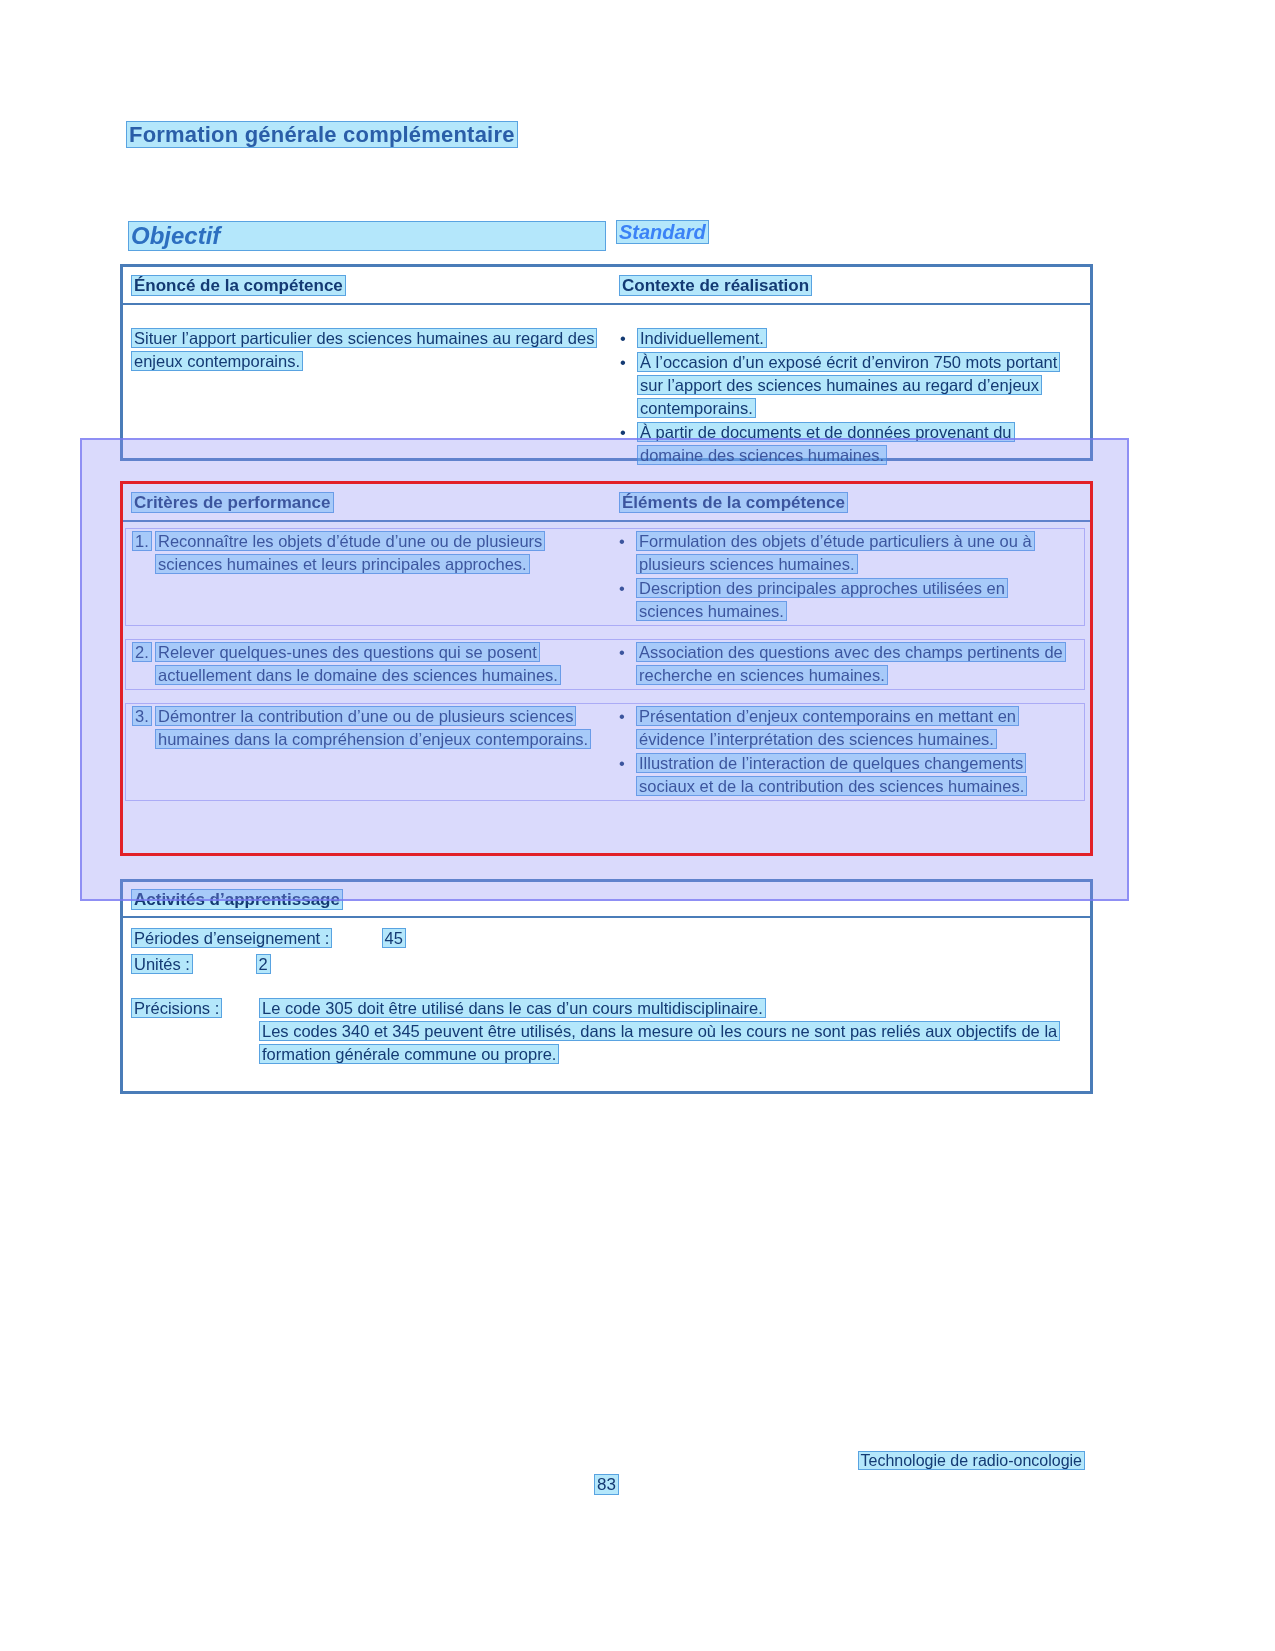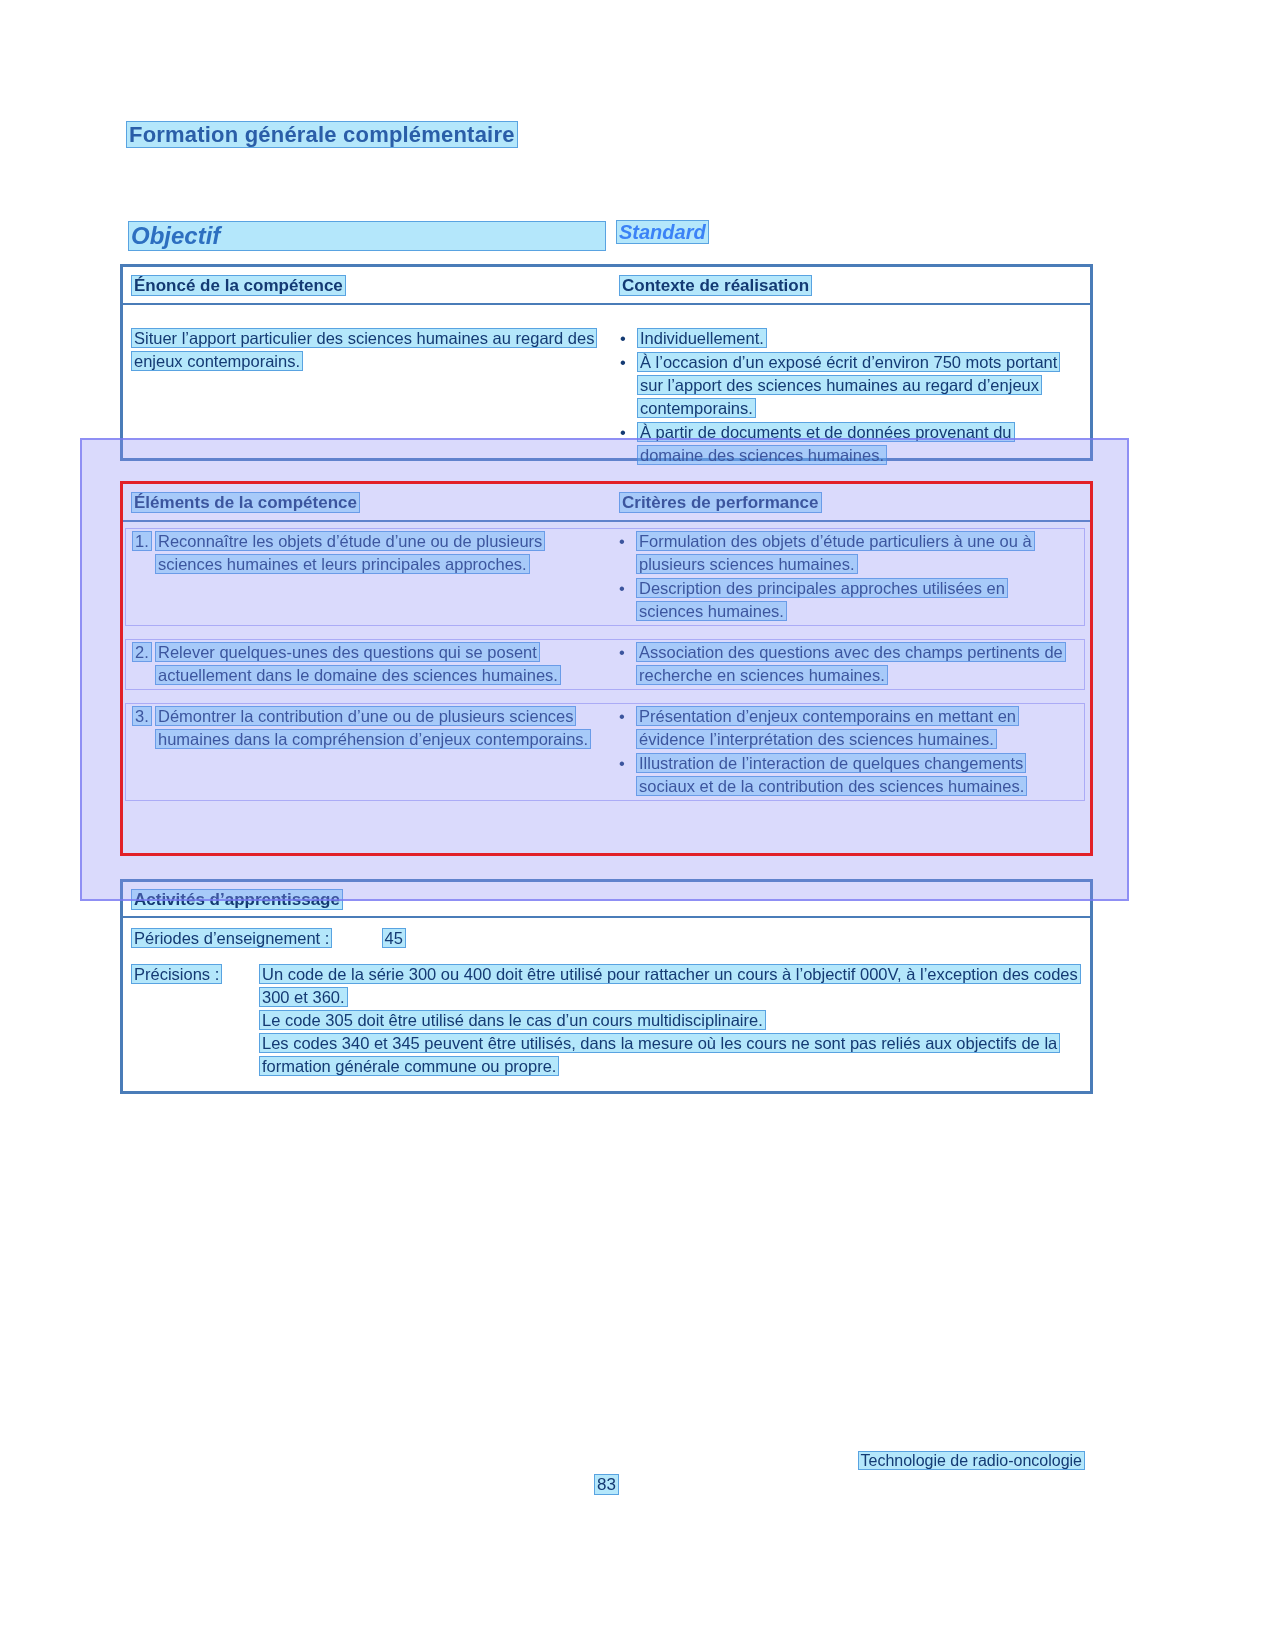--- a/index.html
+++ b/index.html
@@ -89,21 +89,21 @@
   }
   .act-title {
     padding:6px 8px 5px; border-bottom:2px solid #4a7cb8;
     font-weight:bold; font-size:17px;
   }
   .act-body { padding:9px 4px 0 8px; font-size:16.5px; line-height:23px; }
   .kv { margin-bottom:3px; }
   .kv .k { display:inline-block; }
   .kv.periods .k { width:246px; }
   .kv.units .k { width:120px; }
-  .precisions { display:flex; margin-top:13px; }
+  .precisions { display:flex; margin-top:21px; }
   .precisions .k { width:128px; flex:0 0 128px; }
   .precisions .ptext { flex:1; padding-right:6px; }
   .precisions .ptext p { margin:0; }
 
   .footer-program { right:190px; top:1452px; font-size:16px;border-radius:6px; }
   .page-number { left:594px; top:1475px; font-size:17px; }
 </style>
 </head>
 <body>
 
@@ -149,24 +149,24 @@
             <span class="t"><span class="hl">À partir de documents et de données provenant du domaine des sciences humaines.</span></span>
           </li>
         </ul>
       </div>
     </div>
   </div>
 
   <div class="abs tbl table2">
     <div class="t-header">
       <div>
+        <span class="hl">Critères de performance</span>
+      </div>
+      <div>
         <span class="hl">Éléments de la compétence</span>
-      </div>
-      <div>
-        <span class="hl">Critères de performance</span>
       </div>
     </div>
     <div class="rows">
 
       <div class="row">
         <div class="lcell">
           <span class="num"><span class="hl">1.</span></span>
           <span class="etext"><span class="hl">Reconnaître les objets d’étude d’une ou de plusieurs sciences humaines et leurs principales approches.</span></span>
         </div>
         <div>
@@ -222,24 +222,27 @@
 
   <div class="abs tbl activities">
     <div class="act-title">
       <span class="hl">Activités d’apprentissage</span>
     </div>
     <div class="act-body">
       <div class="kv periods">
         <span class="k"><span class="hl">Périodes d’enseignement :</span></span>
         <span class="hl">45</span>
       </div>
+      <div class="kv units">
+        <span class="k"><span class="hl">Unités :</span></span>
+        <span class="hl">2</span>
+      </div>
       <div class="precisions">
         <span class="k"><span class="hl">Précisions :</span></span>
         <div class="ptext">
-          <p><span class="hl">Un code de la série 300 ou 400 doit être utilisé pour rattacher un cours à l’objectif 000V, à l’exception des codes 300 et 360.</span></p>
           <p><span class="hl">Le code 305 doit être utilisé dans le cas d’un cours multidisciplinaire.</span></p>
           <p><span class="hl">Les codes 340 et 345 peuvent être utilisés, dans la mesure où les cours ne sont pas reliés aux objectifs de la formation générale commune ou propre.</span></p>
         </div>
       </div>
     </div>
   </div>
 
   <div class="abs lavender-overlay"></div>
   <div class="abs red-box"></div>
 

